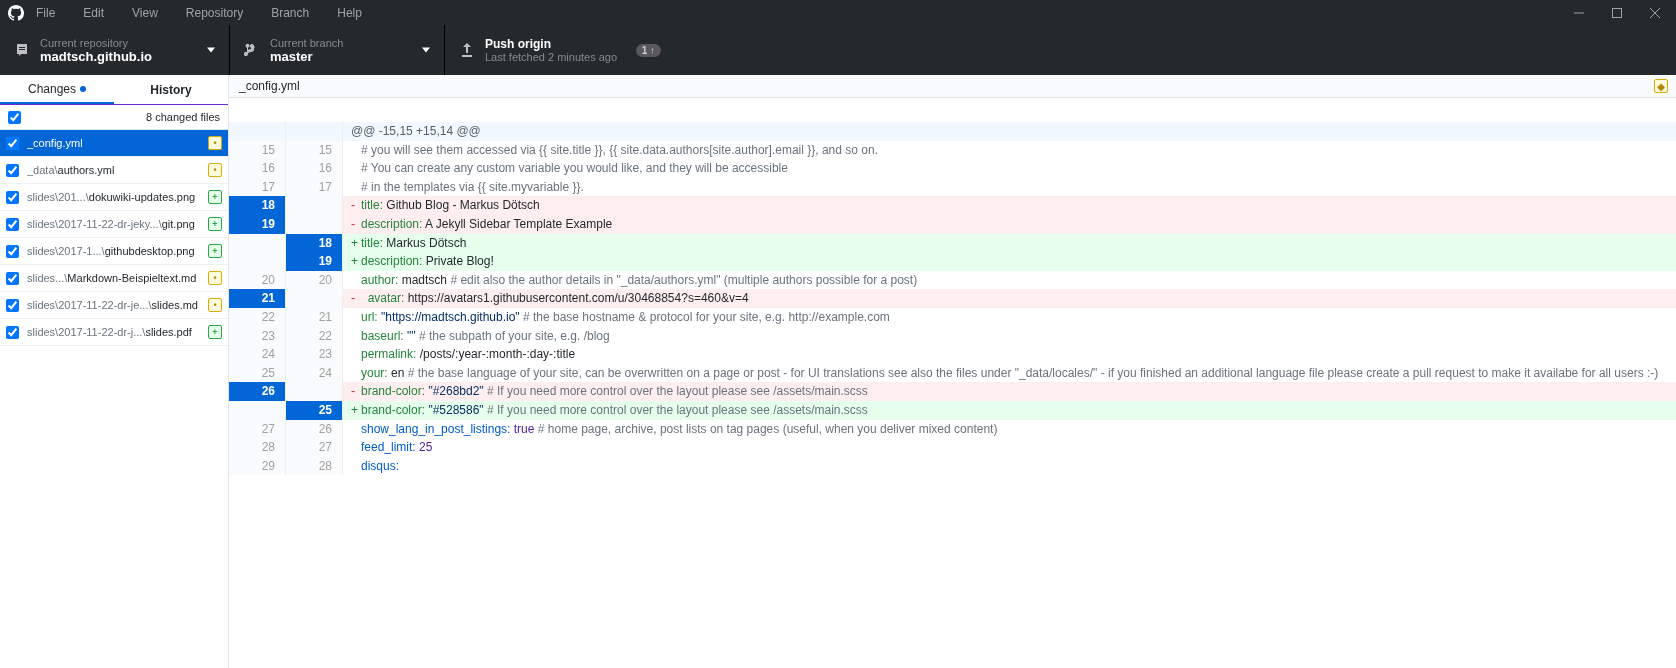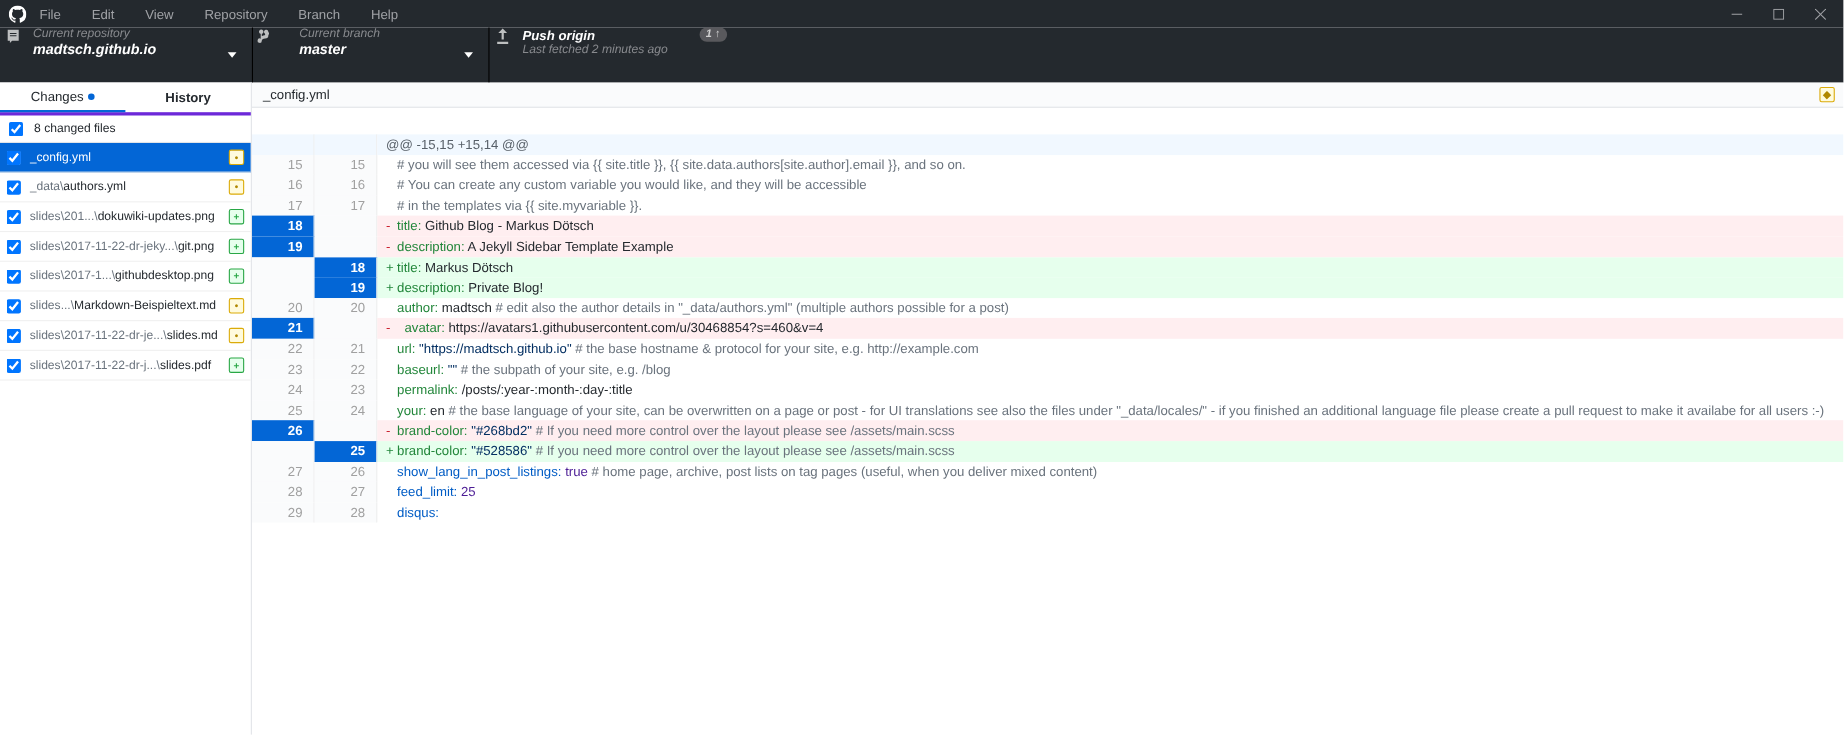--- a/index.html
+++ b/index.html
@@ -4,36 +4,36 @@
 <style>
 * { margin:0; padding:0; box-sizing:border-box; font-family:-apple-system,BlinkMacSystemFont,"Segoe UI",Helvetica,Arial,sans-serif; }
 body { background:#fff; color:#24292e; font-size:12px; overflow:hidden; }
 .titlebar { height:25px; background:#24292e; color:#a0a2a6; display:flex; align-items:center; padding:0 8px; }
 .titlebar .gh-icon { width:16px; height:16px; fill:#fff; margin-right:12px; }
 .titlebar .menu { display:flex; gap:28px; font-size:12px; }
 .titlebar .menu span { cursor:default; }
 .titlebar .winbtns { margin-left:auto; display:flex; align-items:center; gap:28px; padding-right:8px; }
 .titlebar .winbtns svg { width:10px; height:10px; stroke:#a0a2a6; fill:none; }
 .toolbar { height:50px; background:#24292e; display:flex; color:#fff; }
-.toolbar-item { display:flex; align-items:flex-start; padding:0 4px; border-right:1px solid #000; position:relative; min-width:230px;font-style:italic; }
+.toolbar-item { display:flex; align-items:center; padding:0 14px; border-right:1px solid #000; position:relative; min-width:230px; }
 .toolbar-item.push { min-width:230px; border-right:none; }
 .toolbar-item .ticon { width:16px; height:16px; margin-right:10px; fill:#fff; opacity:.7; }
 .toolbar-item .tsub { font-size:11px; color:#888a8e; }
 .toolbar-item .tmain { font-size:13px; font-weight:600; color:#fff; }
 .toolbar-item .caret { position:absolute; right:14px; top:50%; transform:translateY(-50%); width:0; height:0; border-left:4px solid transparent; border-right:4px solid transparent; border-top:5px solid #fff; }
 .toolbar-item .badge { position:absolute; right:14px; background:#59595d; color:#d0d0d0; font-size:10px; padding:1px 6px; border-radius:8px; font-weight:600; }
 .layout { display:flex; height:calc(668px - 75px); }
 .sidebar { width:229px; border-right:1px solid #e1e4e8; display:flex; flex-direction:column; background:#fff; }
-.tabs { display:flex; height:30px; border-bottom:3px solid #6d28d9; }
+.tabs { display:flex; height:30px; border-bottom:1px solid #6d28d9; }
 .tab { flex:1; display:flex; align-items:center; justify-content:center; font-size:12px; color:#24292e; cursor:default;font-weight:bold; }
 .tab.active { border-bottom:2px solid #0366d6; font-weight:500; }
 .tab .dot { width:6px; height:6px; border-radius:50%; background:#0366d6; margin-left:4px; }
 .summary { height:25px; display:flex; align-items:center; border-bottom:1px solid #e1e4e8; padding:0 8px; font-size:11px; }
 .summary input { margin-right:10px; }
-.summary span { flex:1; text-align:left; }
+.summary span { flex:1; text-align:right; }
 .filelist { flex:1; overflow:auto; }
 .filerow { height:27px; display:flex; align-items:center; padding:0 6px; border-bottom:1px solid #f0f0f0; cursor:default; }
 .filerow.selected { background:#0366d6; color:#fff; }
 .filerow input { margin-right:8px; }
 .filerow .fn { flex:1; font-size:11px; white-space:nowrap; overflow:hidden; text-overflow:ellipsis; }
 .filerow .muted { color:#6a737d; }
 .filerow .status { width:14px; height:14px; border:1px solid; display:flex; align-items:center; justify-content:center; font-size:9px; font-weight:bold; border-radius:2px; margin-left:4px; }
 .status.M { color:#b08800; border-color:#dbab09; background:#fffbdd; }
 .status.A { color:#28a745; border-color:#28a745; background:#e6ffed; }
 .main { flex:1; display:flex; flex-direction:column; overflow:hidden; }
@@ -90,21 +90,21 @@
   <div class="toolbar-item">
     <svg class="ticon" viewBox="0 0 16 16">
         <path d="M13 2H3v10h2v2l2-2h6V2zm-2 6H5V7h6v1zm0-2H5V5h6v1z"></path>
       </svg>
     <div>
       <div class="tsub">Current repository</div>
       <div class="tmain">madtsch.github.io</div>
     </div>
     <div class="caret"></div>
   </div>
-  <div class="toolbar-item" style="min-width:215px;gap:12px;">
+  <div class="toolbar-item" style="min-width:215px;">
     <svg class="ticon" viewBox="0 0 16 16">
         <path d="M10 4a2 2 0 10-3 1.73V7c-1 0-2 0-3 1V5.73A2 2 0 103 5.73v4.54A2 2 0 104 12c0-1 1-2 3-2s3-1 3-3v-.27A2 2 0 0010 4z"></path>
       </svg>
     <div>
       <div class="tsub">Current branch</div>
       <div class="tmain">master</div>
     </div>
     <div class="caret"></div>
   </div>
   <div class="toolbar-item push">

